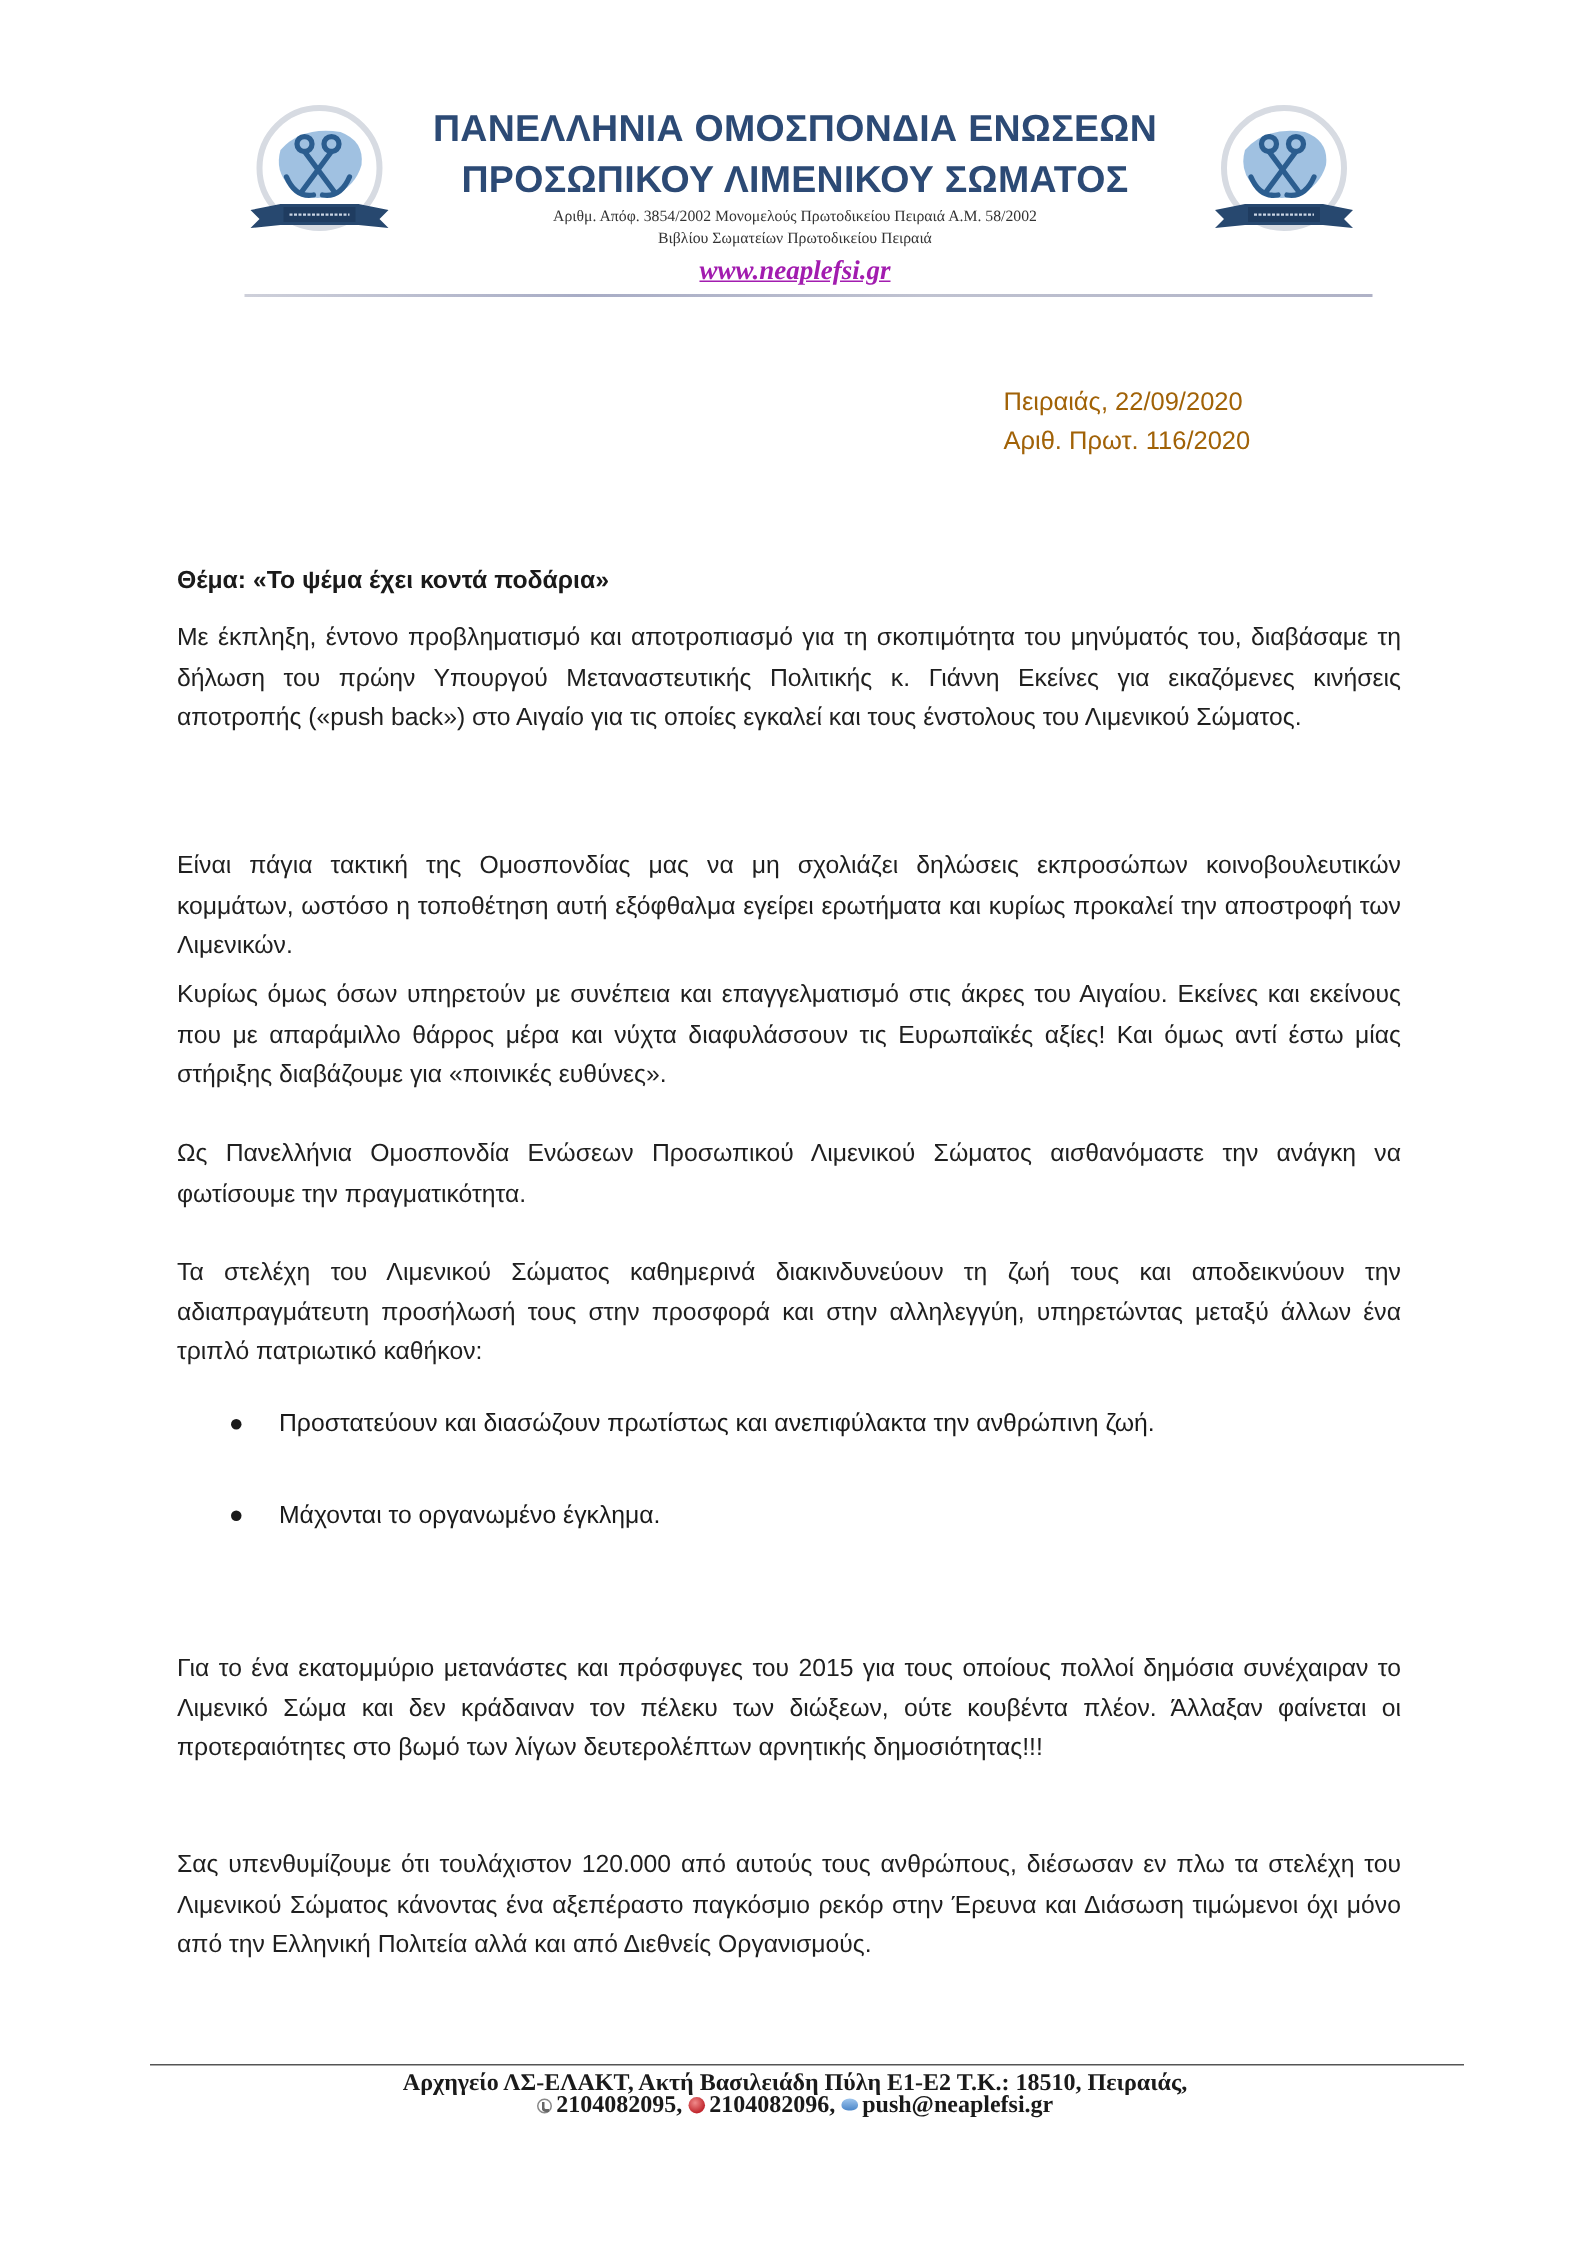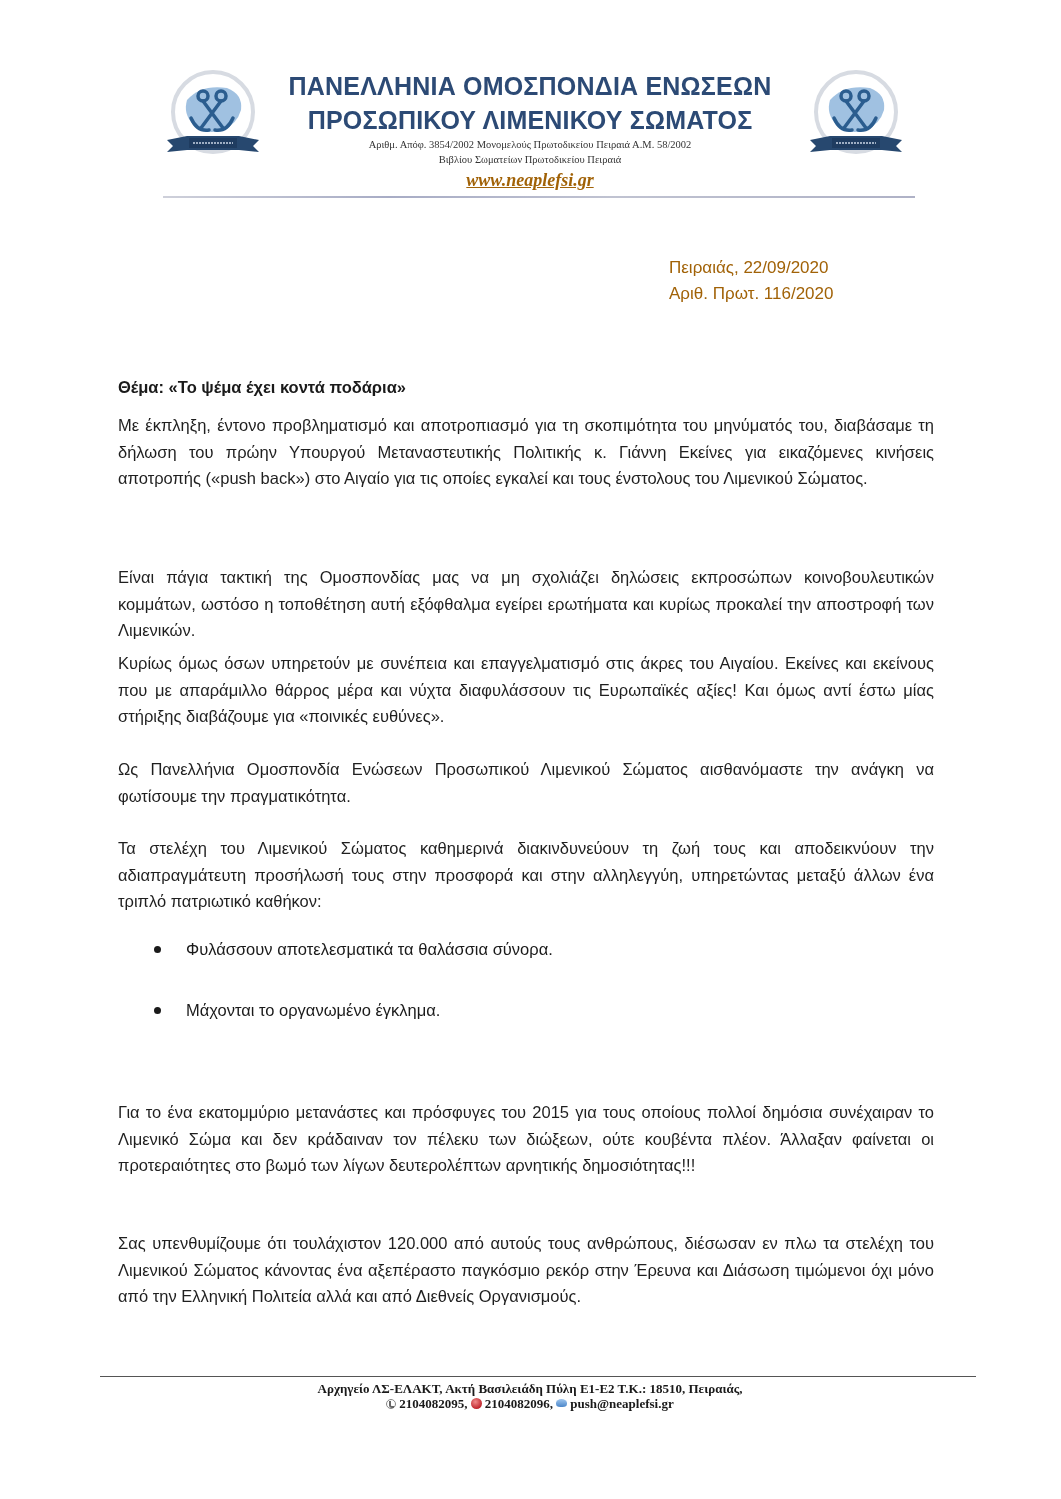--- a/index.html
+++ b/index.html
@@ -8,21 +8,21 @@
   
   .logo { position: absolute; width: 112px; height: 100px; }
   .logo-left { left: 157px; top: 66px; }
   .logo-right { left: 800px; top: 66px; }
   .org-title { position: absolute; left: 250px; width: 560px; text-align: center; font-family: "Liberation Sans", sans-serif; font-weight: bold; color: #2c4a75; font-size: 25px; letter-spacing: 0.2px; line-height: 32px; }
   .org-title.l1 { top: 70px; }
   .org-title.l2 { top: 104px; }
   .reg-line { position: absolute; left: 250px; width: 560px; text-align: center; font-family: "Liberation Serif", serif; font-size: 10.5px; color: #333; line-height: 14px; }
   .reg-line.r1 { top: 138px; }
   .reg-line.r2 { top: 153px; }
-  .website { position: absolute; left: 250px; width: 560px; top: 168px; text-align: center; font-family: "Liberation Serif", serif; font-weight: bold; font-style: italic; font-size: 18px; color: #a16207; text-decoration: underline; line-height: 24px; }
+  .website { position: absolute; left: 250px; width: 560px; top: 168px; text-align: center; font-family: "Liberation Serif", serif; font-weight: bold; font-style: italic; font-size: 18px; color: #a21caf; text-decoration: underline; line-height: 24px; }
   .header-rule { position: absolute; left: 163px; top: 196px; width: 752px; height: 2px; background: linear-gradient(90deg, #c9cbd6, #9ea3bf 30%, #b9bccc 60%, #a6a9c0); opacity: 0.9; }
 
   
   .meta { position: absolute; right: 192px; font-family: "Liberation Sans", sans-serif; font-weight: normal; font-size: 17px; color: #a16207; text-align: left; line-height: 24px; }
   .meta.d1 { top: 256px; left: 669px; }
   .meta.d2 { top: 282px; left: 669px; }
 
   
   .subject { position: absolute; left: 118px; top: 375px; font-weight: bold; font-size: 16.5px; line-height: 24px; }
   .para { position: absolute; left: 118px; width: 816px; font-size: 16.5px; line-height: 26.5px; text-align: justify; color: #1f1f1f; }
@@ -32,21 +32,21 @@
   .p4 { top: 756px; }
   .p5 { top: 835px; }
   .bullets { position: absolute; left: 150px; top: 937px; width: 780px; margin: 0; padding: 0; list-style: none; font-size: 16.5px; line-height: 24px; }
   .bullets li { position: relative; padding-left: 36px; height: 24px; margin-bottom: 37px; }
   .bullet-dot { position: absolute; left: 4px; top: 9px; width: 7px; height: 7px; border-radius: 50%; background: #1a1a1a; }
   .p6 { top: 1099px; }
   .p7 { top: 1230px; }
 
   
   .footer-rule { position: absolute; left: 100px; top: 1376px; width: 876px; height: 1px; background: #555; }
-  .footer-line { position: absolute; left: 200px; width: 660px; text-align: center; font-family: "Liberation Serif", serif; font-weight: bold; font-size: 13px; line-height: 16px; color: #1a1a1a; }
+  .footer-line { position: absolute; left: 200px; width: 660px; text-align: center; font-family: "Liberation Serif", serif; font-weight: bold; font-size: 16px; line-height: 16px; color: #1a1a1a; }
   .footer-line.f1 { top: 1381px; }
   .footer-line.f2 { top: 1396px; }
   .ficon { display: inline-block; width: 11px; height: 11px; border-radius: 50%; vertical-align: -1px; margin-right: 3px; }
   .phone-icon { border: 1.5px solid #888; width: 8px; height: 8px; position: relative; }
   .phone-icon::after { content: ""; position: absolute; left: 2px; top: 1px; width: 3px; height: 5px; border-left: 2px solid #666; border-bottom: 2px solid #666; border-radius: 0 0 0 3px; }
   .fax-icon { background: radial-gradient(circle at 40% 35%, #f08a8a, #c0262d 70%); }
   .mail-icon { background: linear-gradient(#9fc6ee, #4b86c9); border-radius: 50% 50% 40% 40%; height: 8px; width: 11px; vertical-align: 1px; }
 </style>
 </head>
 <body>
@@ -100,21 +100,21 @@
 
 <div class="subject">Θέμα: «Το ψέμα έχει κοντά ποδάρια»</div>
 
 <div class="para p1">Με έκπληξη, έντονο προβληματισμό και αποτροπιασμό για τη σκοπιμότητα του μηνύματός του, διαβάσαμε τη δήλωση του πρώην Υπουργού Μεταναστευτικής Πολιτικής κ. Γιάννη Εκείνες για εικαζόμενες κινήσεις αποτροπής («push back») στο Αιγαίο για τις οποίες εγκαλεί και τους ένστολους του Λιμενικού Σώματος.</div>
 <div class="para p2">Είναι πάγια τακτική της Ομοσπονδίας μας να μη σχολιάζει δηλώσεις εκπροσώπων κοινοβουλευτικών κομμάτων, ωστόσο η τοποθέτηση αυτή εξόφθαλμα εγείρει ερωτήματα και κυρίως προκαλεί την αποστροφή των Λιμενικών.</div>
 <div class="para p3">Κυρίως όμως όσων υπηρετούν με συνέπεια και επαγγελματισμό στις άκρες του Αιγαίου. Εκείνες και εκείνους που με απαράμιλλο θάρρος μέρα και νύχτα διαφυλάσσουν τις Ευρωπαϊκές αξίες! Και όμως αντί έστω μίας στήριξης διαβάζουμε για «ποινικές ευθύνες».</div>
 <div class="para p4">Ως Πανελλήνια Ομοσπονδία Ενώσεων Προσωπικού Λιμενικού Σώματος αισθανόμαστε την ανάγκη να φωτίσουμε την πραγματικότητα.</div>
 <div class="para p5">Τα στελέχη του Λιμενικού Σώματος καθημερινά διακινδυνεύουν τη ζωή τους και αποδεικνύουν την αδιαπραγμάτευτη προσήλωσή τους στην προσφορά και στην αλληλεγγύη, υπηρετώντας μεταξύ άλλων ένα τριπλό πατριωτικό καθήκον:</div>
 
 <ul class="bullets">
-  <li><span class="bullet-dot"></span><span>Φυλάσσουν αποτελεσματικά τα θαλάσσια σύνορα.</span></li>
+  <li><span class="bullet-dot"></span><span>Προστατεύουν και διασώζουν πρωτίστως και ανεπιφύλακτα την ανθρώπινη ζωή.</span></li>
   <li><span class="bullet-dot"></span><span>Μάχονται το οργανωμένο έγκλημα.</span></li>
 </ul>
 
 <div class="para p6">Για το ένα εκατομμύριο μετανάστες και πρόσφυγες του 2015 για τους οποίους πολλοί δημόσια συνέχαιραν το Λιμενικό Σώμα και δεν κράδαιναν τον πέλεκυ των διώξεων, ούτε κουβέντα πλέον. Άλλαξαν φαίνεται οι προτεραιότητες στο βωμό των λίγων δευτερολέπτων αρνητικής δημοσιότητας!!!</div>
 <div class="para p7">Σας υπενθυμίζουμε ότι τουλάχιστον 120.000 από αυτούς τους ανθρώπους, διέσωσαν εν πλω τα στελέχη του Λιμενικού Σώματος κάνοντας ένα αξεπέραστο παγκόσμιο ρεκόρ στην Έρευνα και Διάσωση τιμώμενοι όχι μόνο από την Ελληνική Πολιτεία αλλά και από Διεθνείς Οργανισμούς.</div>
 
 <div class="footer-rule"></div>
 <div class="footer-line f1">Αρχηγείο ΛΣ-ΕΛΑΚΤ, Ακτή Βασιλειάδη Πύλη Ε1-Ε2 Τ.Κ.: 18510, Πειραιάς,</div>
 <div class="footer-line f2">
   <span class="ficon phone-icon"></span><span>2104082095,</span>

